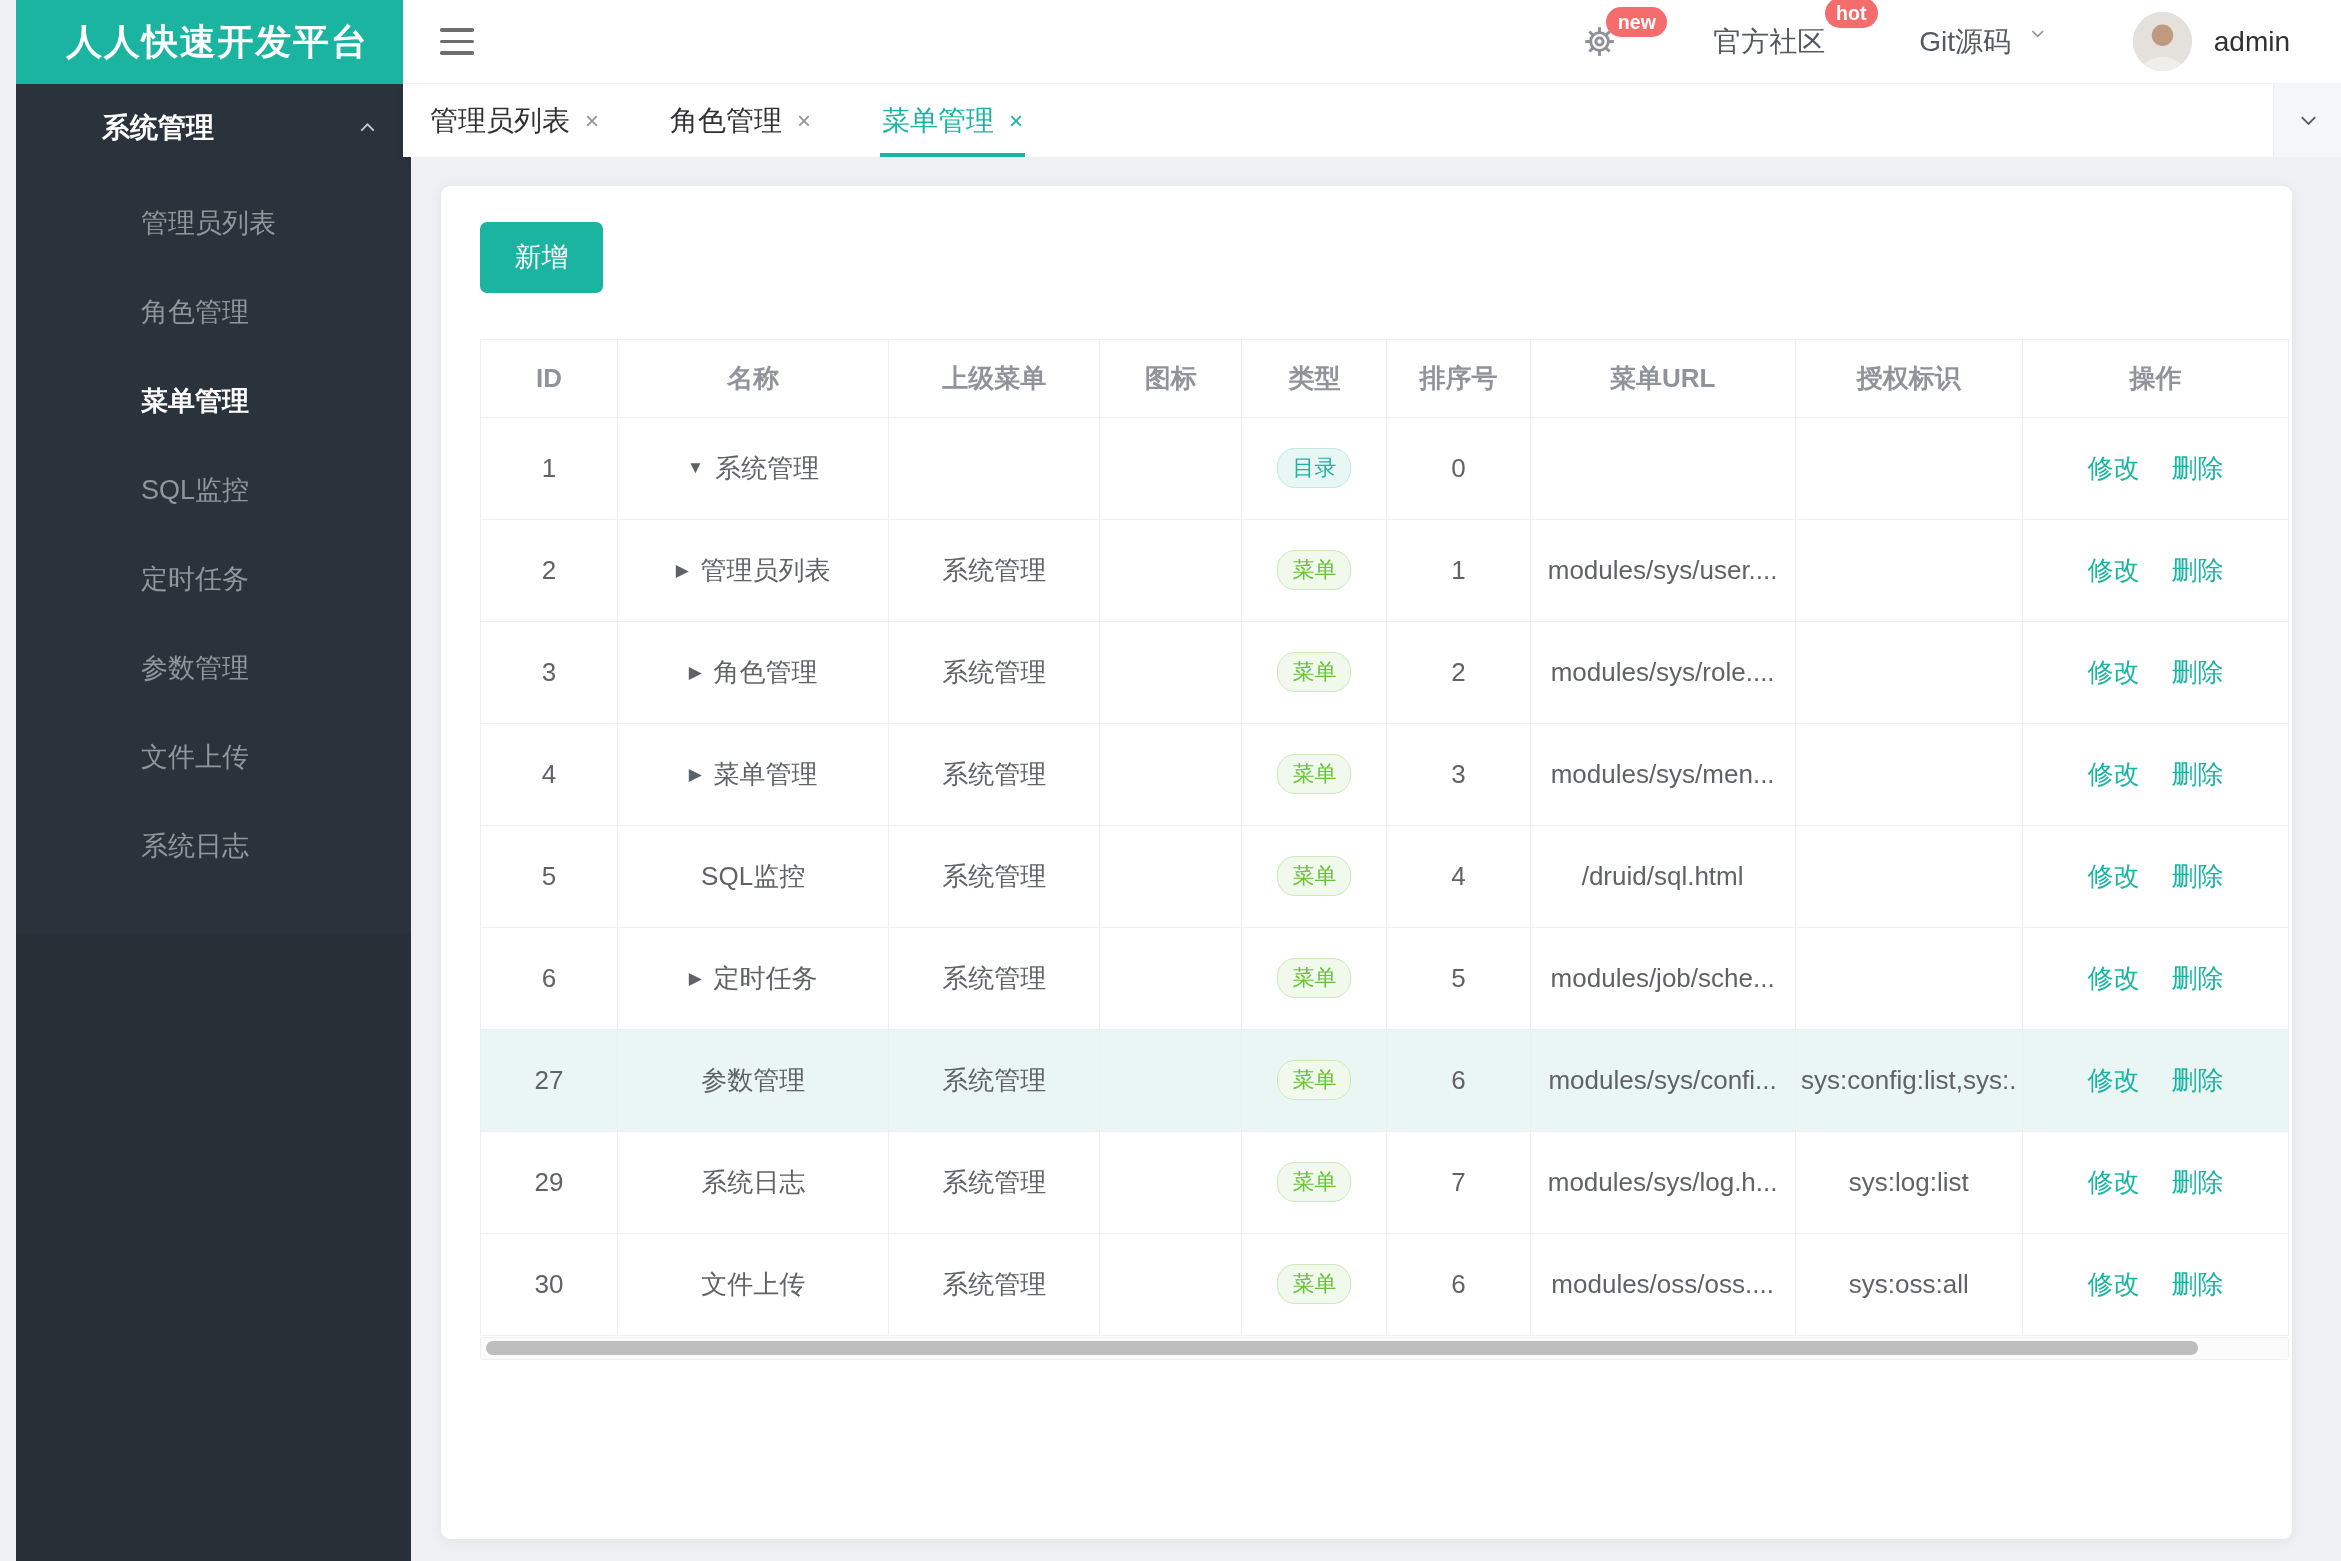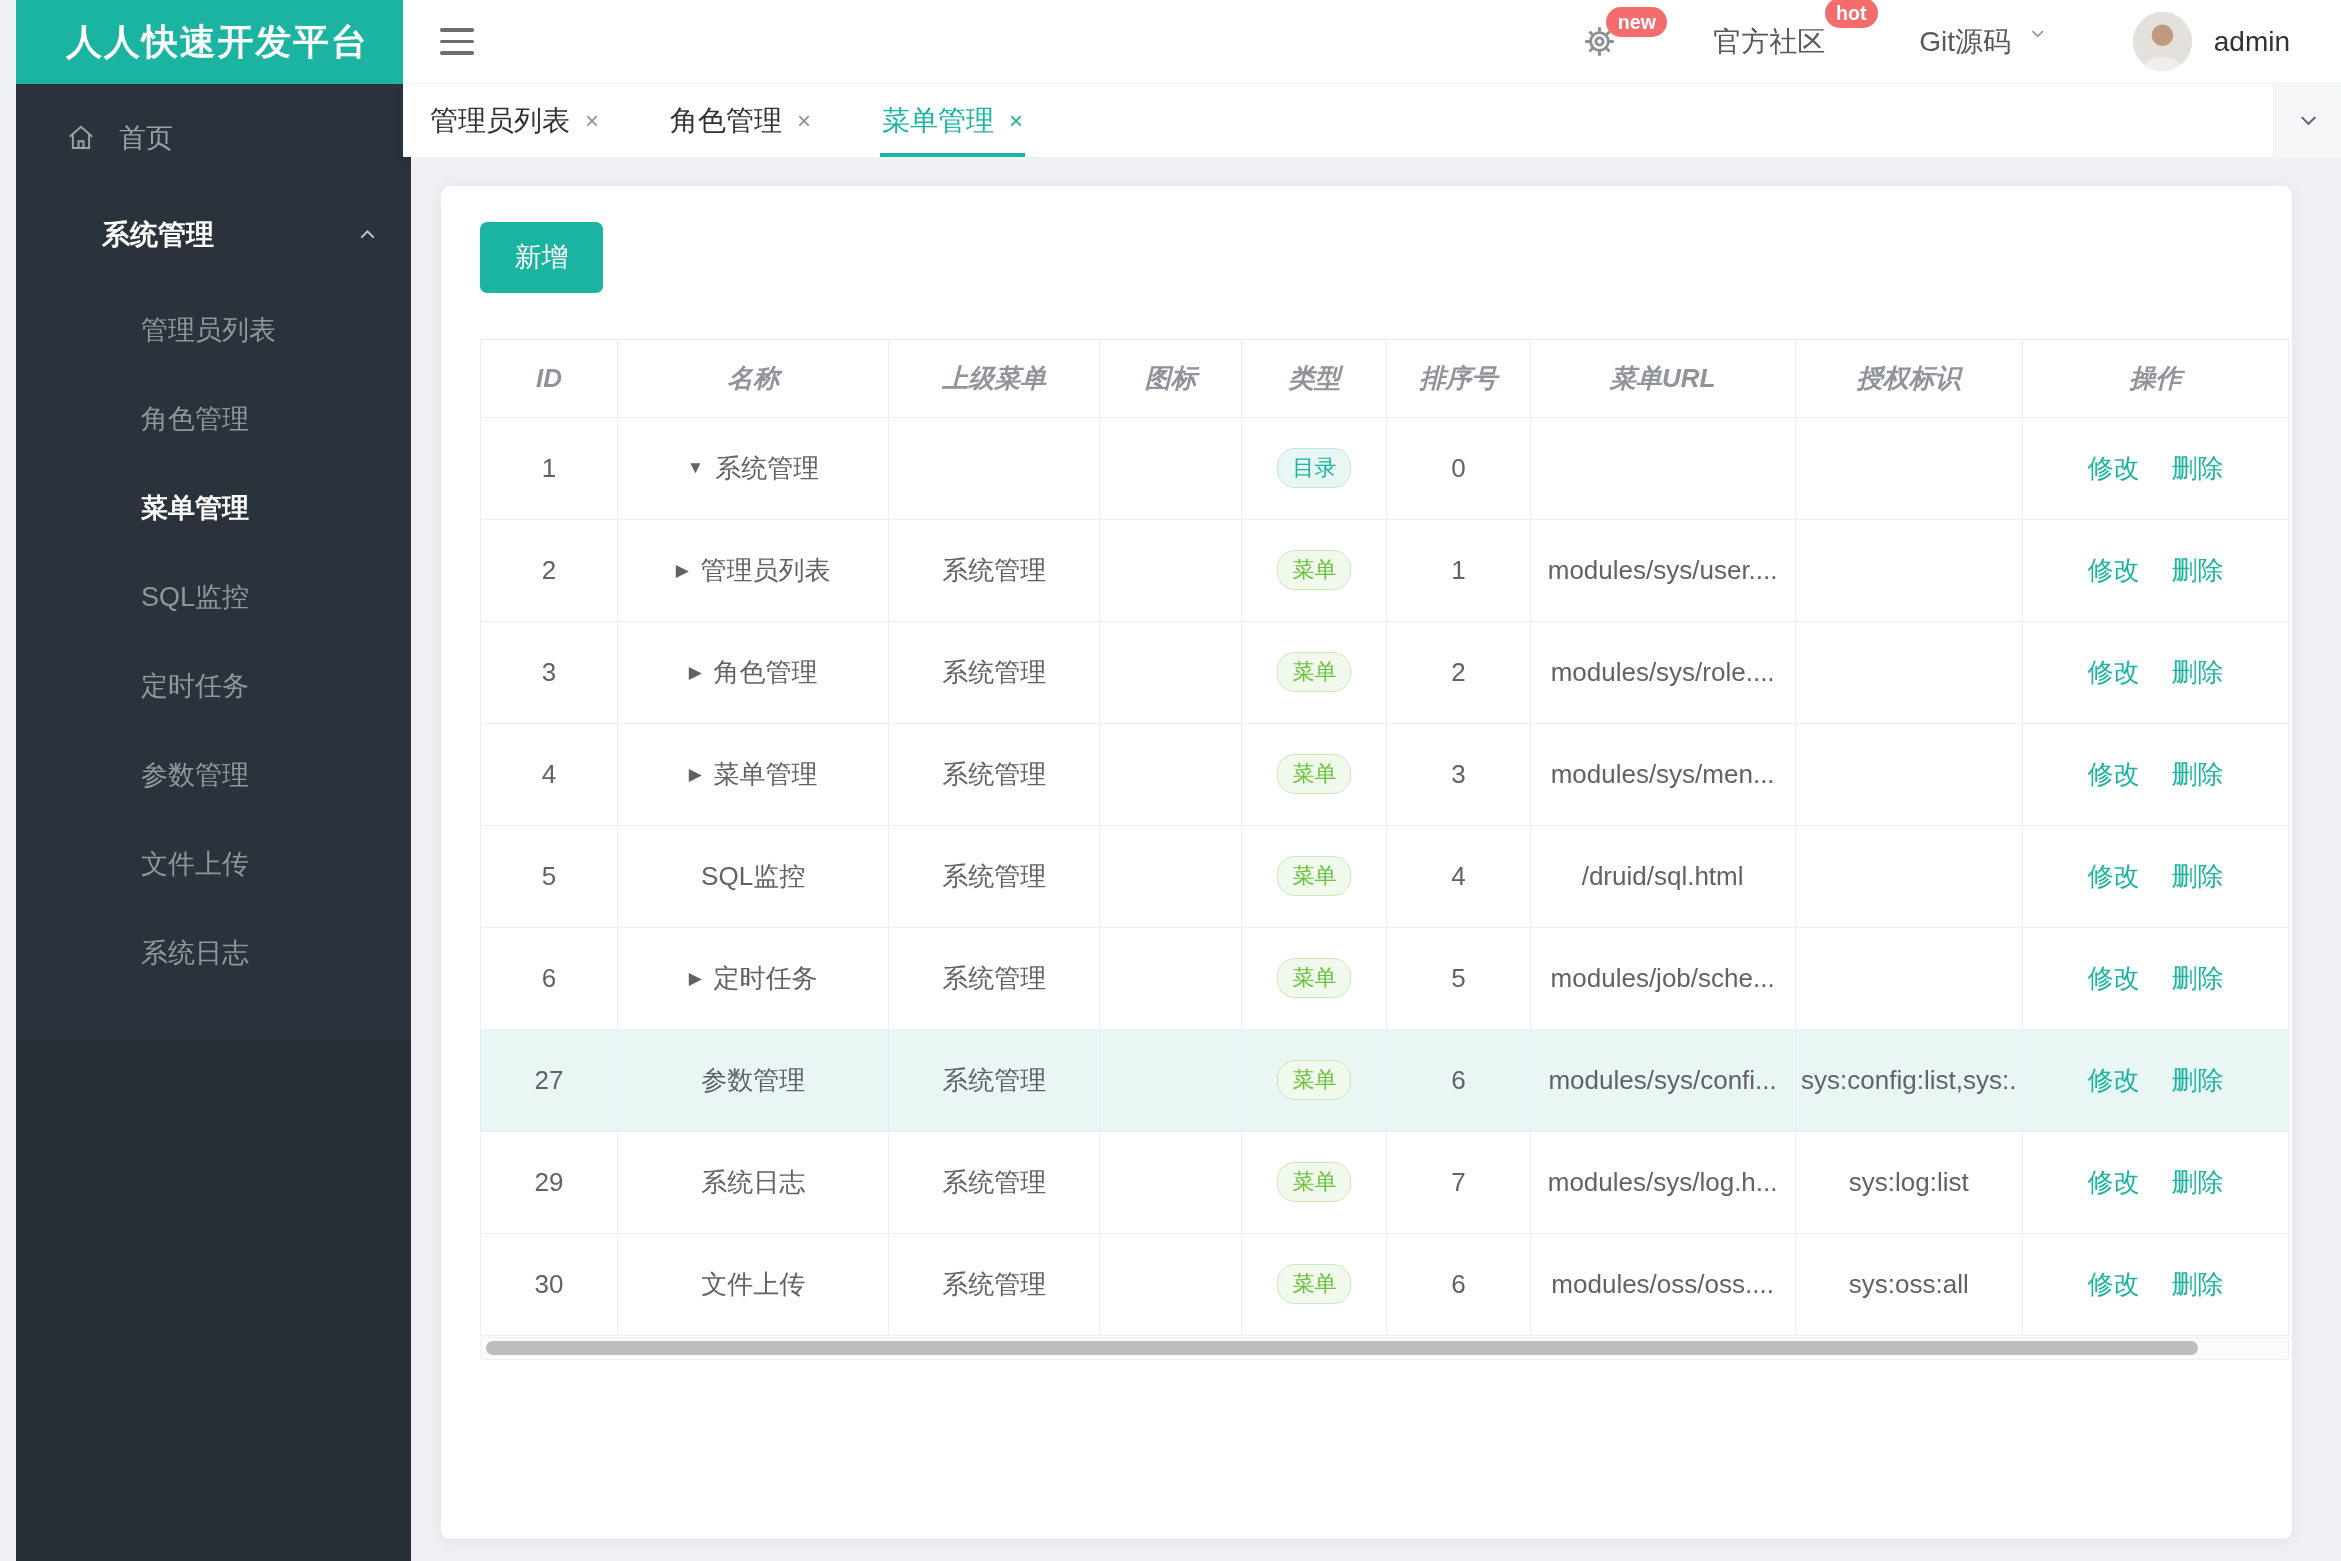--- a/index.html
+++ b/index.html
@@ -53,49 +53,41 @@
   .content{position:absolute;left:403px;top:157px;width:1939px;height:1405px;background:#eef0f4;margin-left:8px;}
   .card{position:absolute;left:30px;top:28.5px;width:1851px;height:1353px;background:#fff;
     border-radius:9px;box-shadow:0 1.8px 12.5px rgba(0,0,0,0.06);}
   .add-btn{position:absolute;left:39px;top:36px;width:123px;height:71px;background:#1bb4a1;color:#fff;
     font-size:27px;border:none;border-radius:7.1px;cursor:pointer;font-family:inherit;}
   .tablewrap{position:absolute;left:39px;top:153px;width:1810px;}
   table{border-collapse:collapse;table-layout:fixed;width:1809px;}
   col.c1{width:137px}col.c2{width:271px}col.c3{width:211px}col.c4{width:142px}col.c5{width:145px}
   col.c6{width:143px}col.c7{width:265px}col.c8{width:227px}col.c9{width:266px}
   th,td{border:0.9px solid #ebeef5;text-align:center;overflow:hidden;white-space:nowrap;padding:0;}
-  th{height:77px;font-size:26px;color:#909399;font-weight:bold;background:#fff;font-style:italic;}
+  th{height:77px;font-size:26px;color:#909399;font-weight:bold;background:#fff;}
   td{height:101px;font-size:26px;color:#606266;background:#fff;}
   tr.highlight td{background:#e9f6f4;}
   .namecell{display:flex;align-items:center;justify-content:center;gap:11.6px;}
   .arrow{font-size:17px;color:#5f6369;}
   .tag{display:inline-block;padding:8px 14px;font-size:22px;border-radius:18px;line-height:1;}
   .tag-dir{color:#1bb4a1;background:#e8f7f4;border:0.9px solid #bfe8e0;}
   .tag-menu{color:#67c23a;background:#f0f9eb;border:0.9px solid #cbe9b8;}
   td.c-ops{box-shadow:-9px 0 10.7px -9px rgba(0,0,0,0.10);}
   .c-ops a{color:#1bb4a1;text-decoration:none;margin:0 16px;cursor:pointer;}
   .hscroll{position:absolute;left:39px;top:1151px;width:1809px;height:23px;background:#fbfbfb;
     border:0.9px solid #efefef;border-radius:2.7px;box-sizing:border-box;}
   .hscroll .thumb{position:absolute;left:5.3px;top:3.6px;height:14.2px;width:1712px;background:#bdbdbd;border-radius:7.1px;cursor:pointer;}
   svg{display:block;}
 </style>
 </head>
 <body>
 
 <aside class="sidebar">
   <div class="logo">人人快速开发平台</div>
   <nav class="menu">
-    <div class="menu-home">
-      <svg width="30" height="30" viewBox="0 0 24 24" fill="none" stroke="#9aa1a7" stroke-width="1.6">
-        <path d="M3 11 L12 3 L21 11"></path>
-        <path d="M5.5 9.5 V20 H18.5 V9.5"></path>
-        <path d="M10 20 V14.5 H14 V20"></path>
-      </svg>
-      <span>首页</span>
-    </div>
     <div class="menu-group-title">
       <span>系统管理</span>
       <svg width="25" height="25" viewBox="0 0 24 24" fill="none" stroke="#c2c8cd" stroke-width="1.8">
         <polyline points="6,15 12,9 18,15"></polyline>
       </svg>
     </div>
     <ul class="menu-sub">
         <li><span class="sub-label">管理员列表</span></li>
         <li><span class="sub-label">角色管理</span></li>
         <li class="active"><span class="sub-label">菜单管理</span></li>

